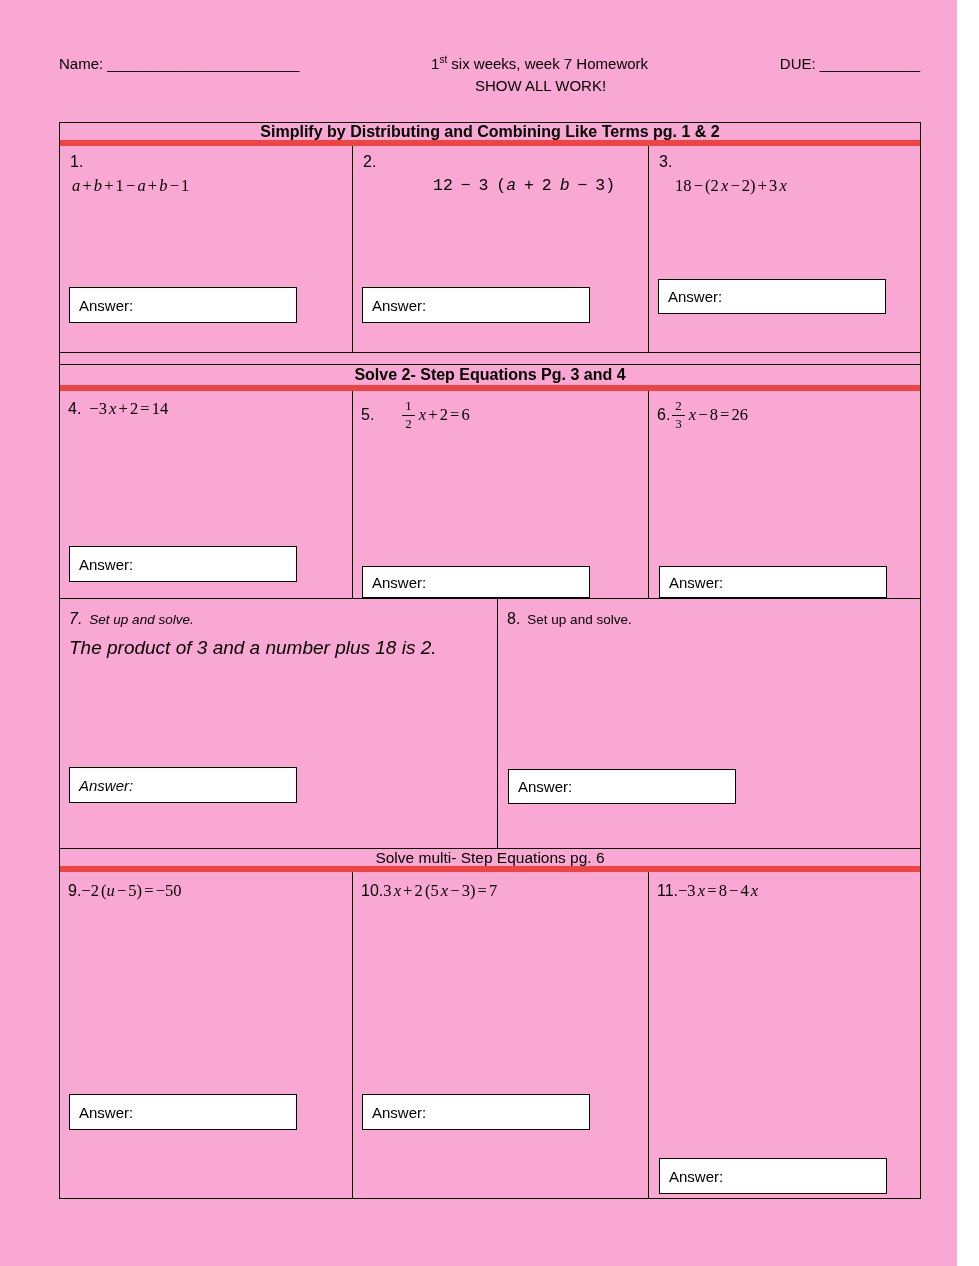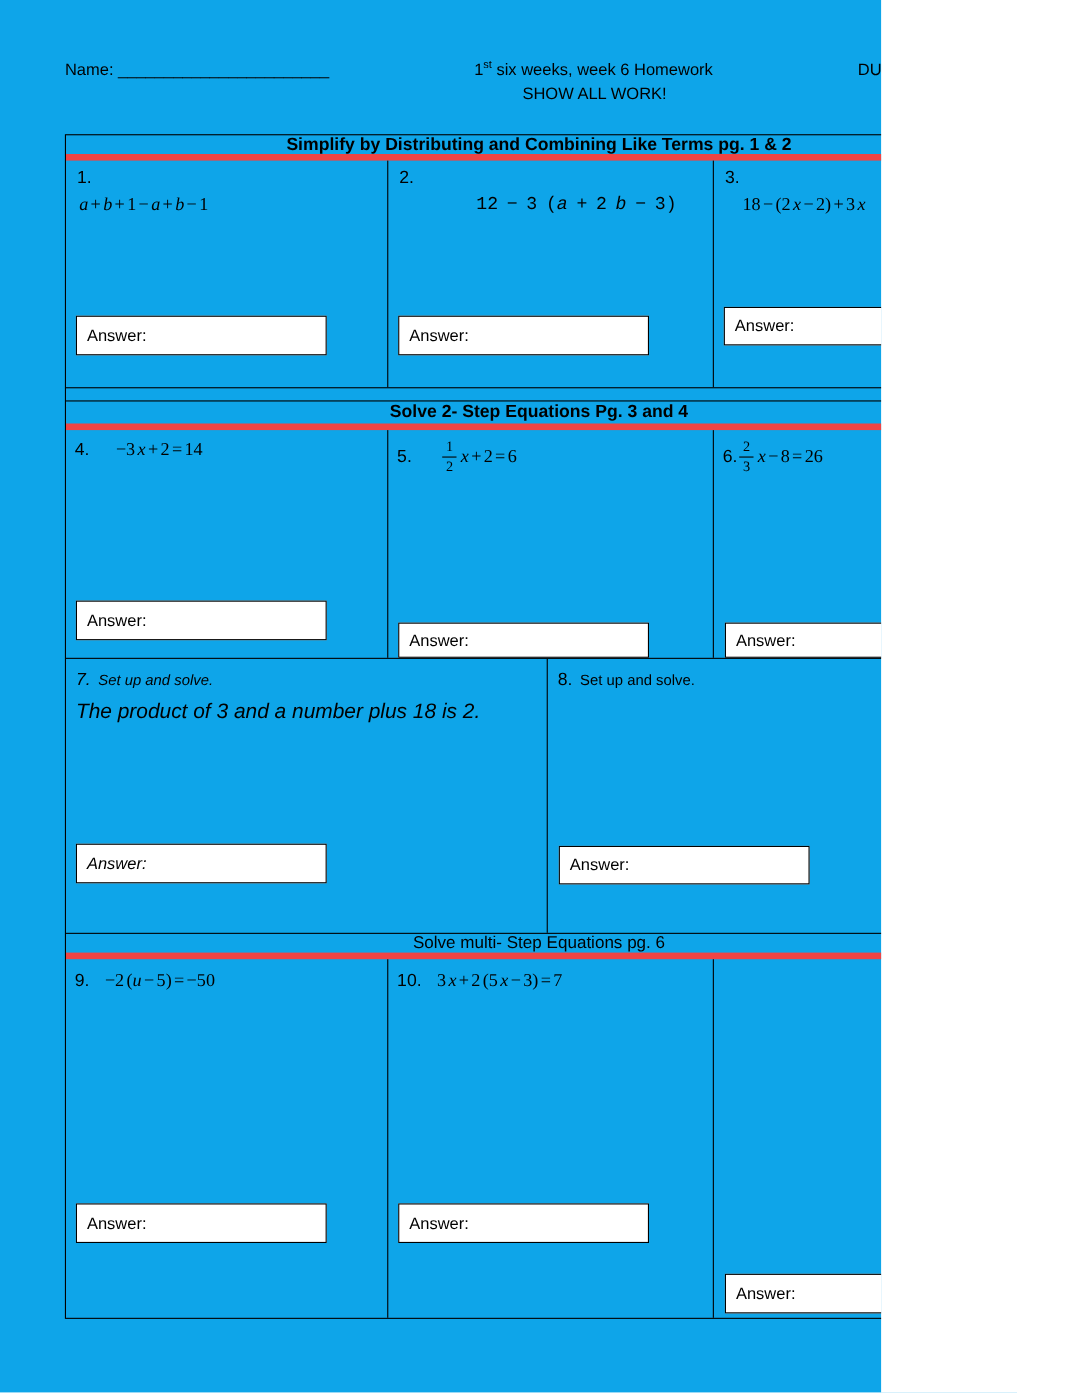--- a/index.html
+++ b/index.html
@@ -1,18 +1,18 @@
 <!DOCTYPE html>
 <html><head>
 <meta charset="utf-8">
 <style>
   * { margin:0; padding:0; box-sizing:border-box; }
   html,body { background:#ffffff; }
   .page {
-    position:relative; width:801px; height:1266px; background:#0ea5e9;
+    position:relative; width:957px; height:1266px; background:#f9a8d4;
     font-family:"Liberation Sans","DejaVu Sans",sans-serif; color:#000;
     overflow:hidden;
   }
   
   .hline1 { position:absolute; left:59px; width:861px; top:54px;
     display:flex; justify-content:space-between; align-items:baseline; font-size:15px; }
   .hline1 sup { font-size:10px; }
   .hline2 { position:absolute; left:110px; width:861px; top:77px; text-align:center; font-size:15px; }
   .hline3 { position:absolute; left:70px;  width:900px; top:99px; text-align:center; font-size:15px; white-space:pre-wrap; }
 
@@ -33,21 +33,21 @@
 
   
   .pnum  { font-size:16px; padding:7px 0 0 10px; }
   .pexpr { font-family:"Liberation Serif","DejaVu Serif",serif; font-size:16.5px;
            padding:5px 0 0 12px; word-spacing:-2px; }
   .e2 { padding-left:80px;font-family:Liberation Mono, monospace; }
   .e3 { padding-left:26px; }
   .pline { padding:8px 0 0 8px; font-size:16px; }
   .r4 .pline { padding-top:9px; }
   .mexpr { font-family:"Liberation Serif","DejaVu Serif",serif; font-size:16.5px; word-spacing:-2px; }
-  .m24 { margin-left:24px; } .m14 { margin-left:14px; } .m2 { margin-left:2px; }
+  .m24 { margin-left:8px; } .m14 { } .m2 { margin-left:2px; }
   .frac { display:inline-block; vertical-align:middle; text-align:center;
           font-family:"Liberation Serif","DejaVu Serif",serif; font-size:13px; line-height:1.15; margin:0 2px; }
   .frac .fnum { display:block; border-bottom:1px solid #000; padding:0 3px 1px; }
   .frac .fden { display:block; padding-top:1px; }
   .f28 { margin-left:28px; }
 
   
   .pline7 { padding:11px 0 0 9px; font-size:16px; }
   .setup  { font-size:13.5px; margin-left:7px; }
   .story  { font-size:19px; padding:9px 10px 0 9px; }
@@ -68,21 +68,21 @@
   .ab10{ left:9px;  top:222px; }
   .ab11{ left:10px; top:286px; }
 </style>
 </head>
 <body>
 
 <div class="page">
 
   <div class="hline1">
     <span>Name: _______________________</span>
-    <span><span>1</span><sup>st</sup><span> six weeks, week 6 Homework</span></span>
+    <span><span>1</span><sup>st</sup><span> six weeks, week 7 Homework</span></span>
     <span>DUE: ____________</span>
   </div>
   <div class="hline2">SHOW ALL WORK!</div>
 
   <div class="ws-table">
 
     <div class="sec-hdr sh1">Simplify by Distributing and Combining Like Terms pg. 1 &amp; 2</div>
 
     <div class="trow r1">
       <div class="cell cw1">
@@ -172,20 +172,23 @@
       </div>
       <div class="cell cw2">
         <div class="pline">
           <span>10.</span><span class="mexpr mathx m14">3 <i>x</i> + 2 (5 <i>x</i> − 3) = 7</span>
         </div>
         <div class="ansbox ab10">
             <span class="anslabel">Answer:</span>
           </div>
       </div>
       <div class="cell last">
+        <div class="pline">
+          <span>11.</span><span class="mexpr mathx m14">−3 <i>x</i> = 8 − 4 <i>x</i></span>
+        </div>
         <div class="ansbox ab11">
             <span class="anslabel">Answer:</span>
           </div>
       </div>
     </div>
 
   </div>
 </div>
 
 </body></html>

